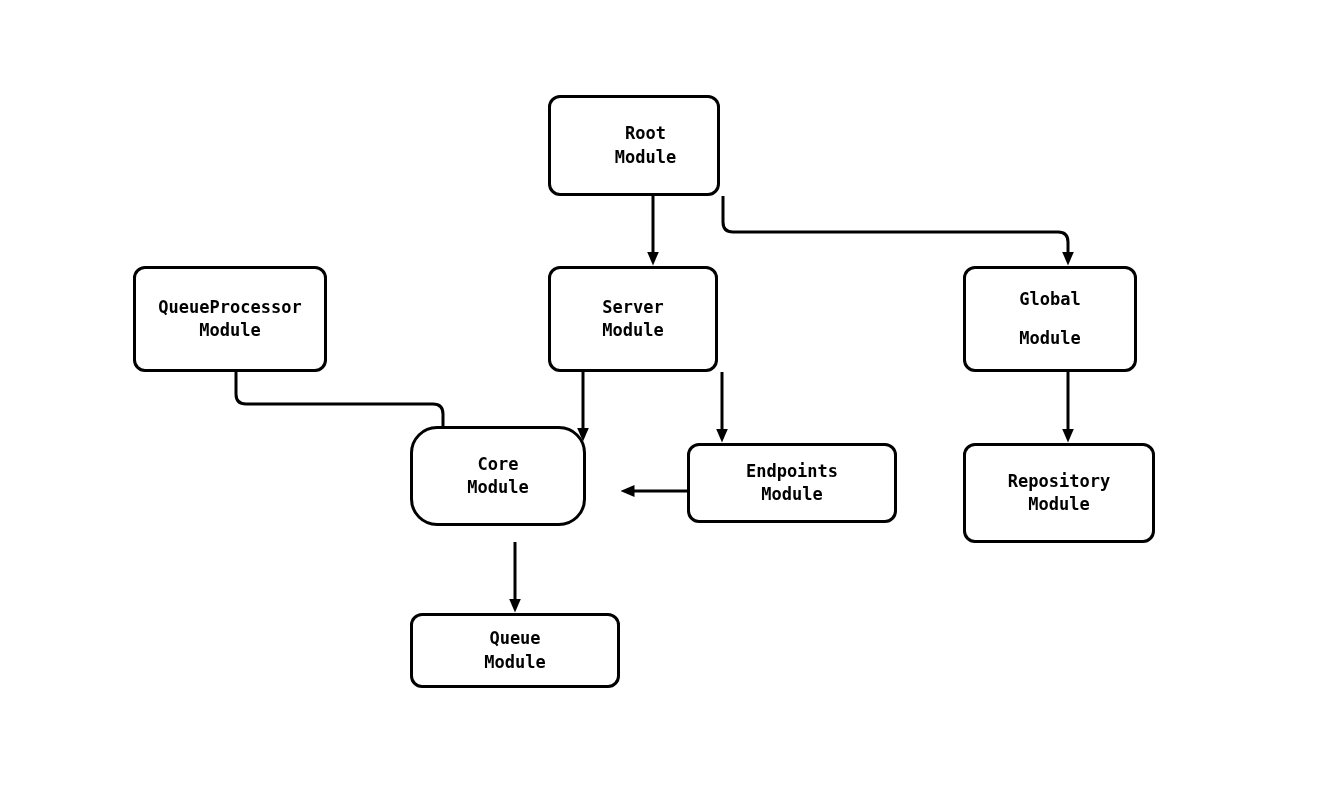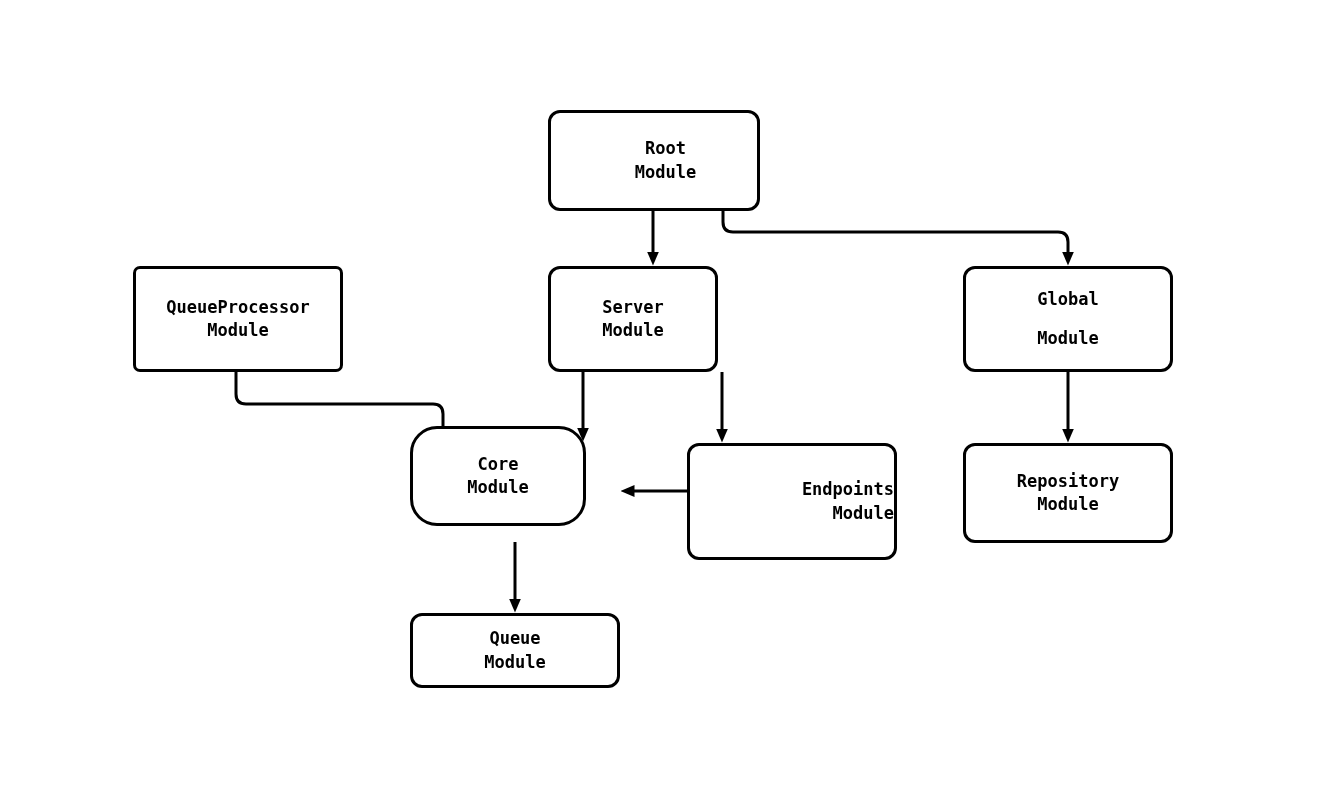--- a/index.html
+++ b/index.html
@@ -85,51 +85,51 @@
 
     <g>
       <path d="M1068,372 L1068,430" fill="none" stroke="#000000" stroke-width="3" marker-end="url(#arrow-down)"></path>
     </g>
 
     <g>
       <path d="M515,542 L515,600" fill="none" stroke="#000000" stroke-width="3" marker-end="url(#arrow-down)"></path>
     </g>
   </svg>
 
-  <div class="node" style="left:548px; top:110px; width:212px; height:101px;padding-left:23px;">
+  <div class="node" style="left:548px; top:95px; width:172px; height:101px;padding-left:23px;">
     <div class="node-label">Root</div>
     <div class="node-label">Module</div>
   </div>
 
-  <div class="node" style="left:133px; top:266px; width:210px; height:106px;border-radius:7px;">
+  <div class="node" style="left:133px; top:266px; width:194px; height:106px;">
     <div class="node-label">QueueProcessor</div>
     <div class="node-label">Module</div>
   </div>
 
   <div class="node" style="left:548px; top:266px; width:170px; height:106px;">
     <div class="node-label">Server</div>
     <div class="node-label">Module</div>
   </div>
 
-  <div class="node" style="left:963px; top:266px; width:210px; height:106px;gap:15px;">
+  <div class="node" style="left:963px; top:266px; width:174px; height:106px;gap:15px;">
     <div class="node-label">Global</div>
     <div class="node-label">Module</div>
   </div>
 
   <div class="node" style="left:410px; top:426px; width:176px; height:100px;border-radius:27px;">
     <div class="node-label">Core</div>
     <div class="node-label">Module</div>
   </div>
 
-  <div class="node" style="left:687px; top:443px; width:210px; height:117px;align-items:flex-end;">
+  <div class="node" style="left:687px; top:443px; width:210px; height:80px;">
     <div class="node-label">Endpoints</div>
     <div class="node-label">Module</div>
   </div>
 
-  <div class="node" style="left:963px; top:443px; width:210px; height:100px;">
+  <div class="node" style="left:963px; top:443px; width:192px; height:100px;">
     <div class="node-label">Repository</div>
     <div class="node-label">Module</div>
   </div>
 
   <div class="node" style="left:410px; top:613px; width:210px; height:75px;">
     <div class="node-label">Queue</div>
     <div class="node-label">Module</div>
   </div>
 
 </div>

